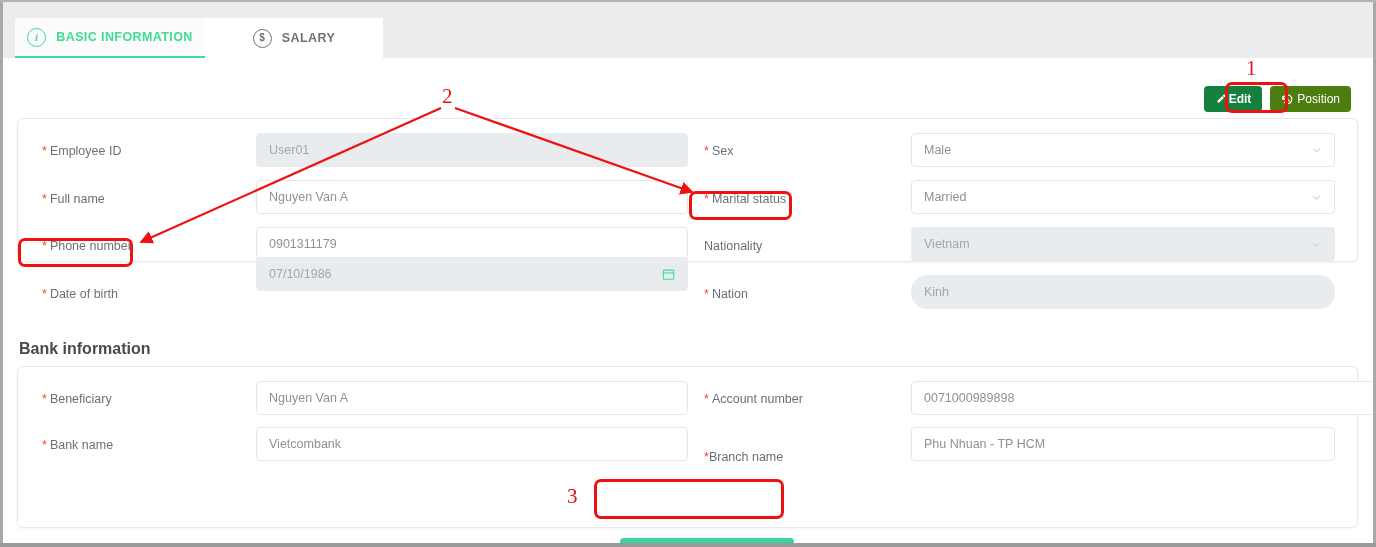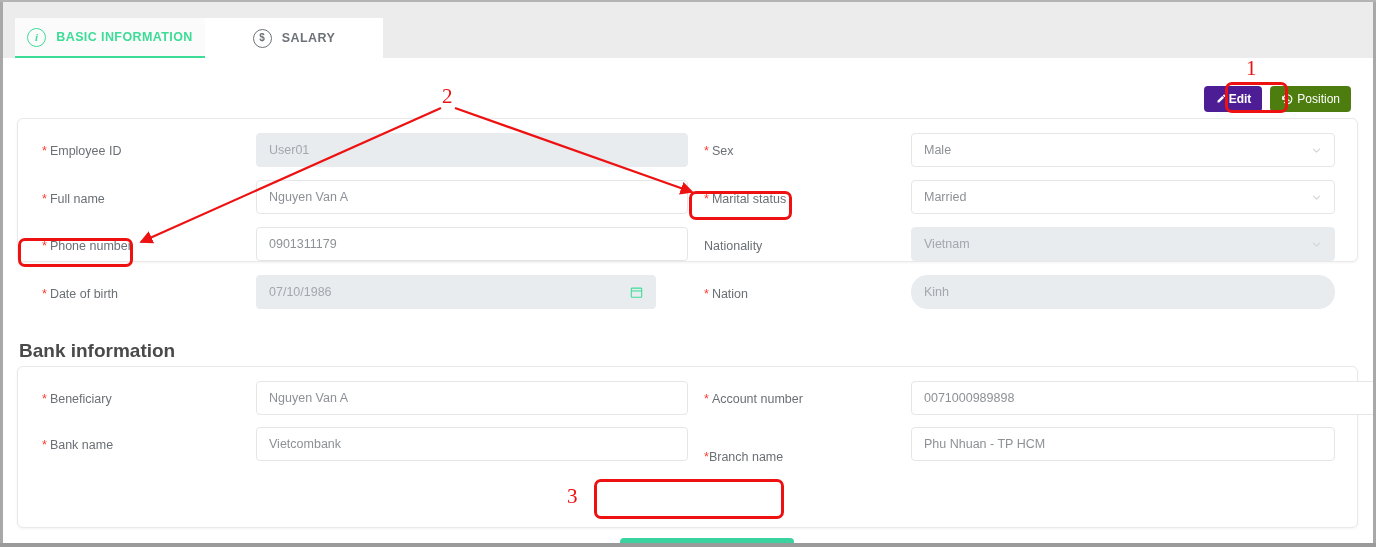--- a/index.html
+++ b/index.html
@@ -117,41 +117,41 @@
     height: 26px;
     padding: 0 11px;
     border: none;
     border-radius: 4px;
     font-size: 12px;
     font-family: "Liberation Sans", sans-serif;
     color: #ffffff;
     cursor: pointer;
     white-space: nowrap;
   }
-  .btn-edit     { background: #4c1d95; font-weight: bold; }
+  .btn-edit     { background: #15803d; font-weight: bold; }
   .btn-position { background: #4d7c0f; }
   .btn svg { display: block; }
 
   
   .card {
     position: absolute;
     box-sizing: border-box;
     background: #ffffff;
     border: 1px solid #e9e9e9;
     border-radius: 6px;
     box-shadow: 0 1px 3px rgba(0,0,0,0.05);
   }
   #card-personal { left: 14px; top: 60px;  width: 1341px; height: 144px; }
   #card-bank     { left: 14px; top: 308px; width: 1341px; height: 162px; }
 
   .section-title {
     position: absolute;
     left: 16px;
     top: 282px;
-    font-size: 19px;
+    font-size: 16px;
     font-weight: bold;
     color: #4a4a4a;
   }
 
   
   .field {
     position: absolute;
     display: flex;
     align-items: center;
   }
@@ -291,21 +291,21 @@
 
         <div class="control disabled" style="left:238px; top:14px;  width:432px;">
           <span class="val">User01</span>
         </div>
         <div class="control" style="left:238px; top:61px;  width:432px;">
           <span class="val">Nguyen Van A</span>
         </div>
         <div class="control" style="left:238px; top:108px; width:432px;">
           <span class="val">0901311179</span>
         </div>
-        <div class="control disabled" style="left:238px; top:156px; width:400px;">
+        <div class="control disabled" style="left:238px; top:138px; width:432px;">
           <span class="val">07/10/1986</span>
           <span class="cal-ico">
             <svg width="13" height="13" viewBox="0 0 16 16" fill="none" stroke="#3ddc97" stroke-width="1.3">
               <rect x="1.6" y="2.6" width="12.8" height="11.3" rx="1"></rect>
               <path d="M1.6 6.1h12.8"></path>
             </svg>
           </span>
         </div>
 
         <div class="field" style="left:686px; top:25px;">

